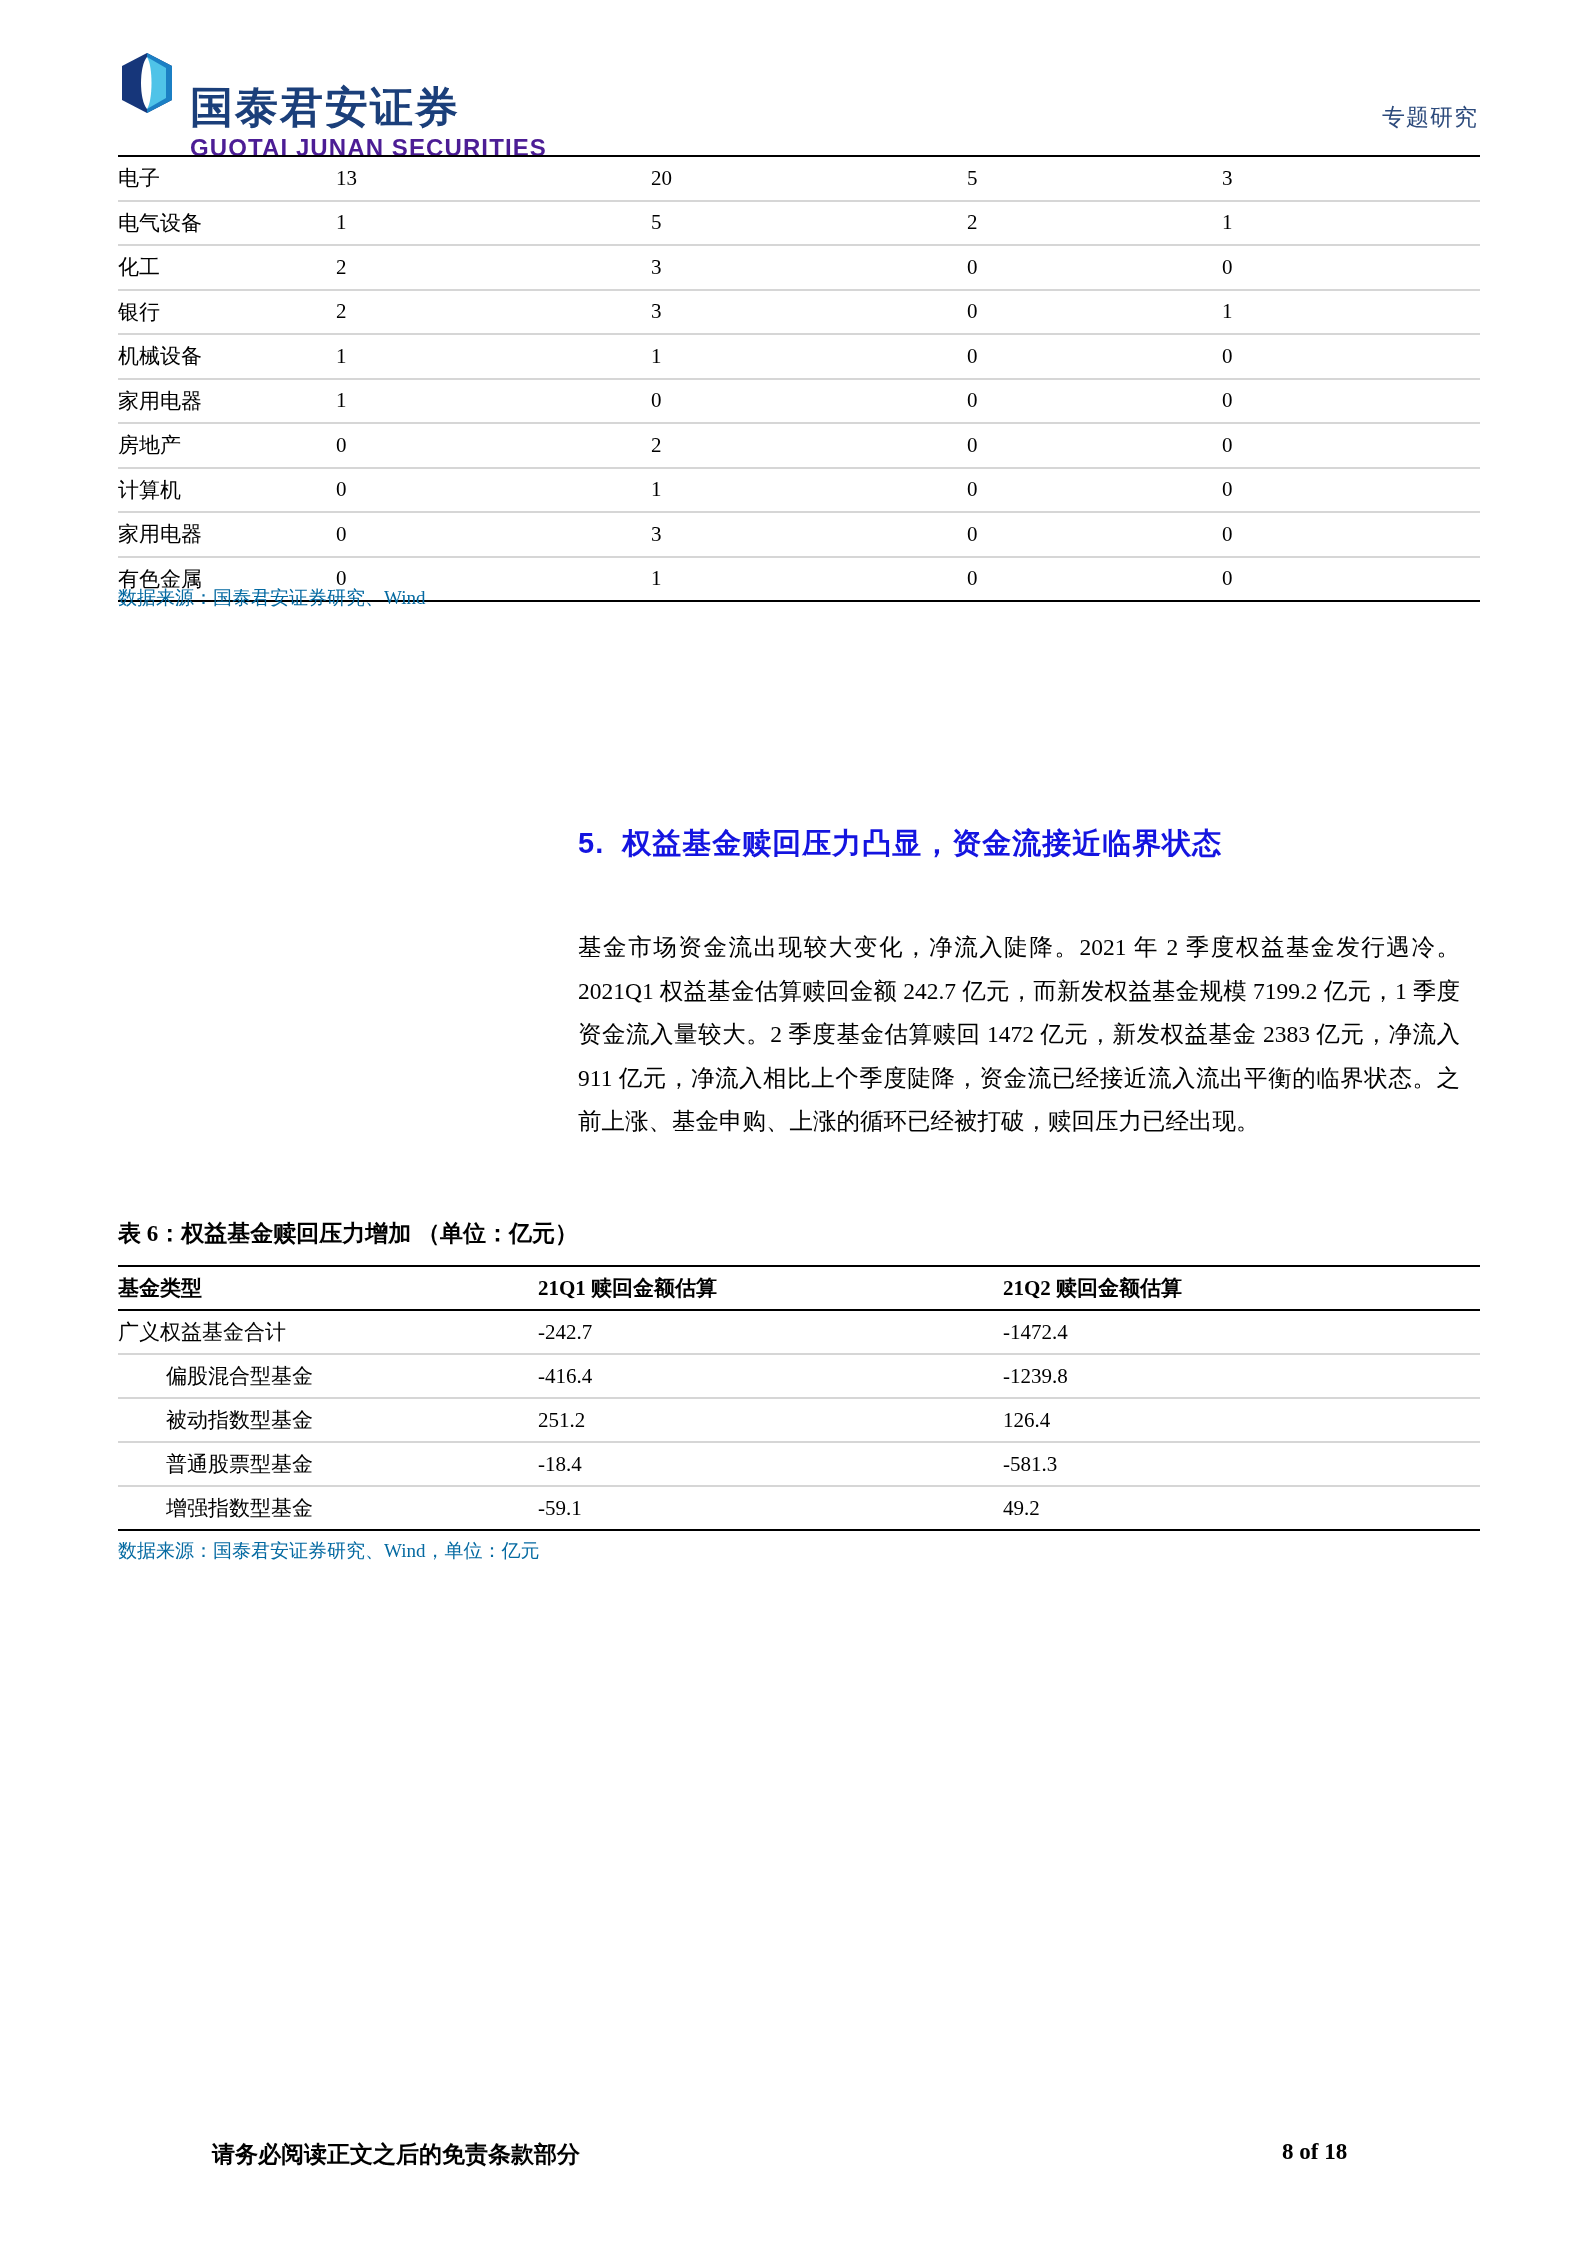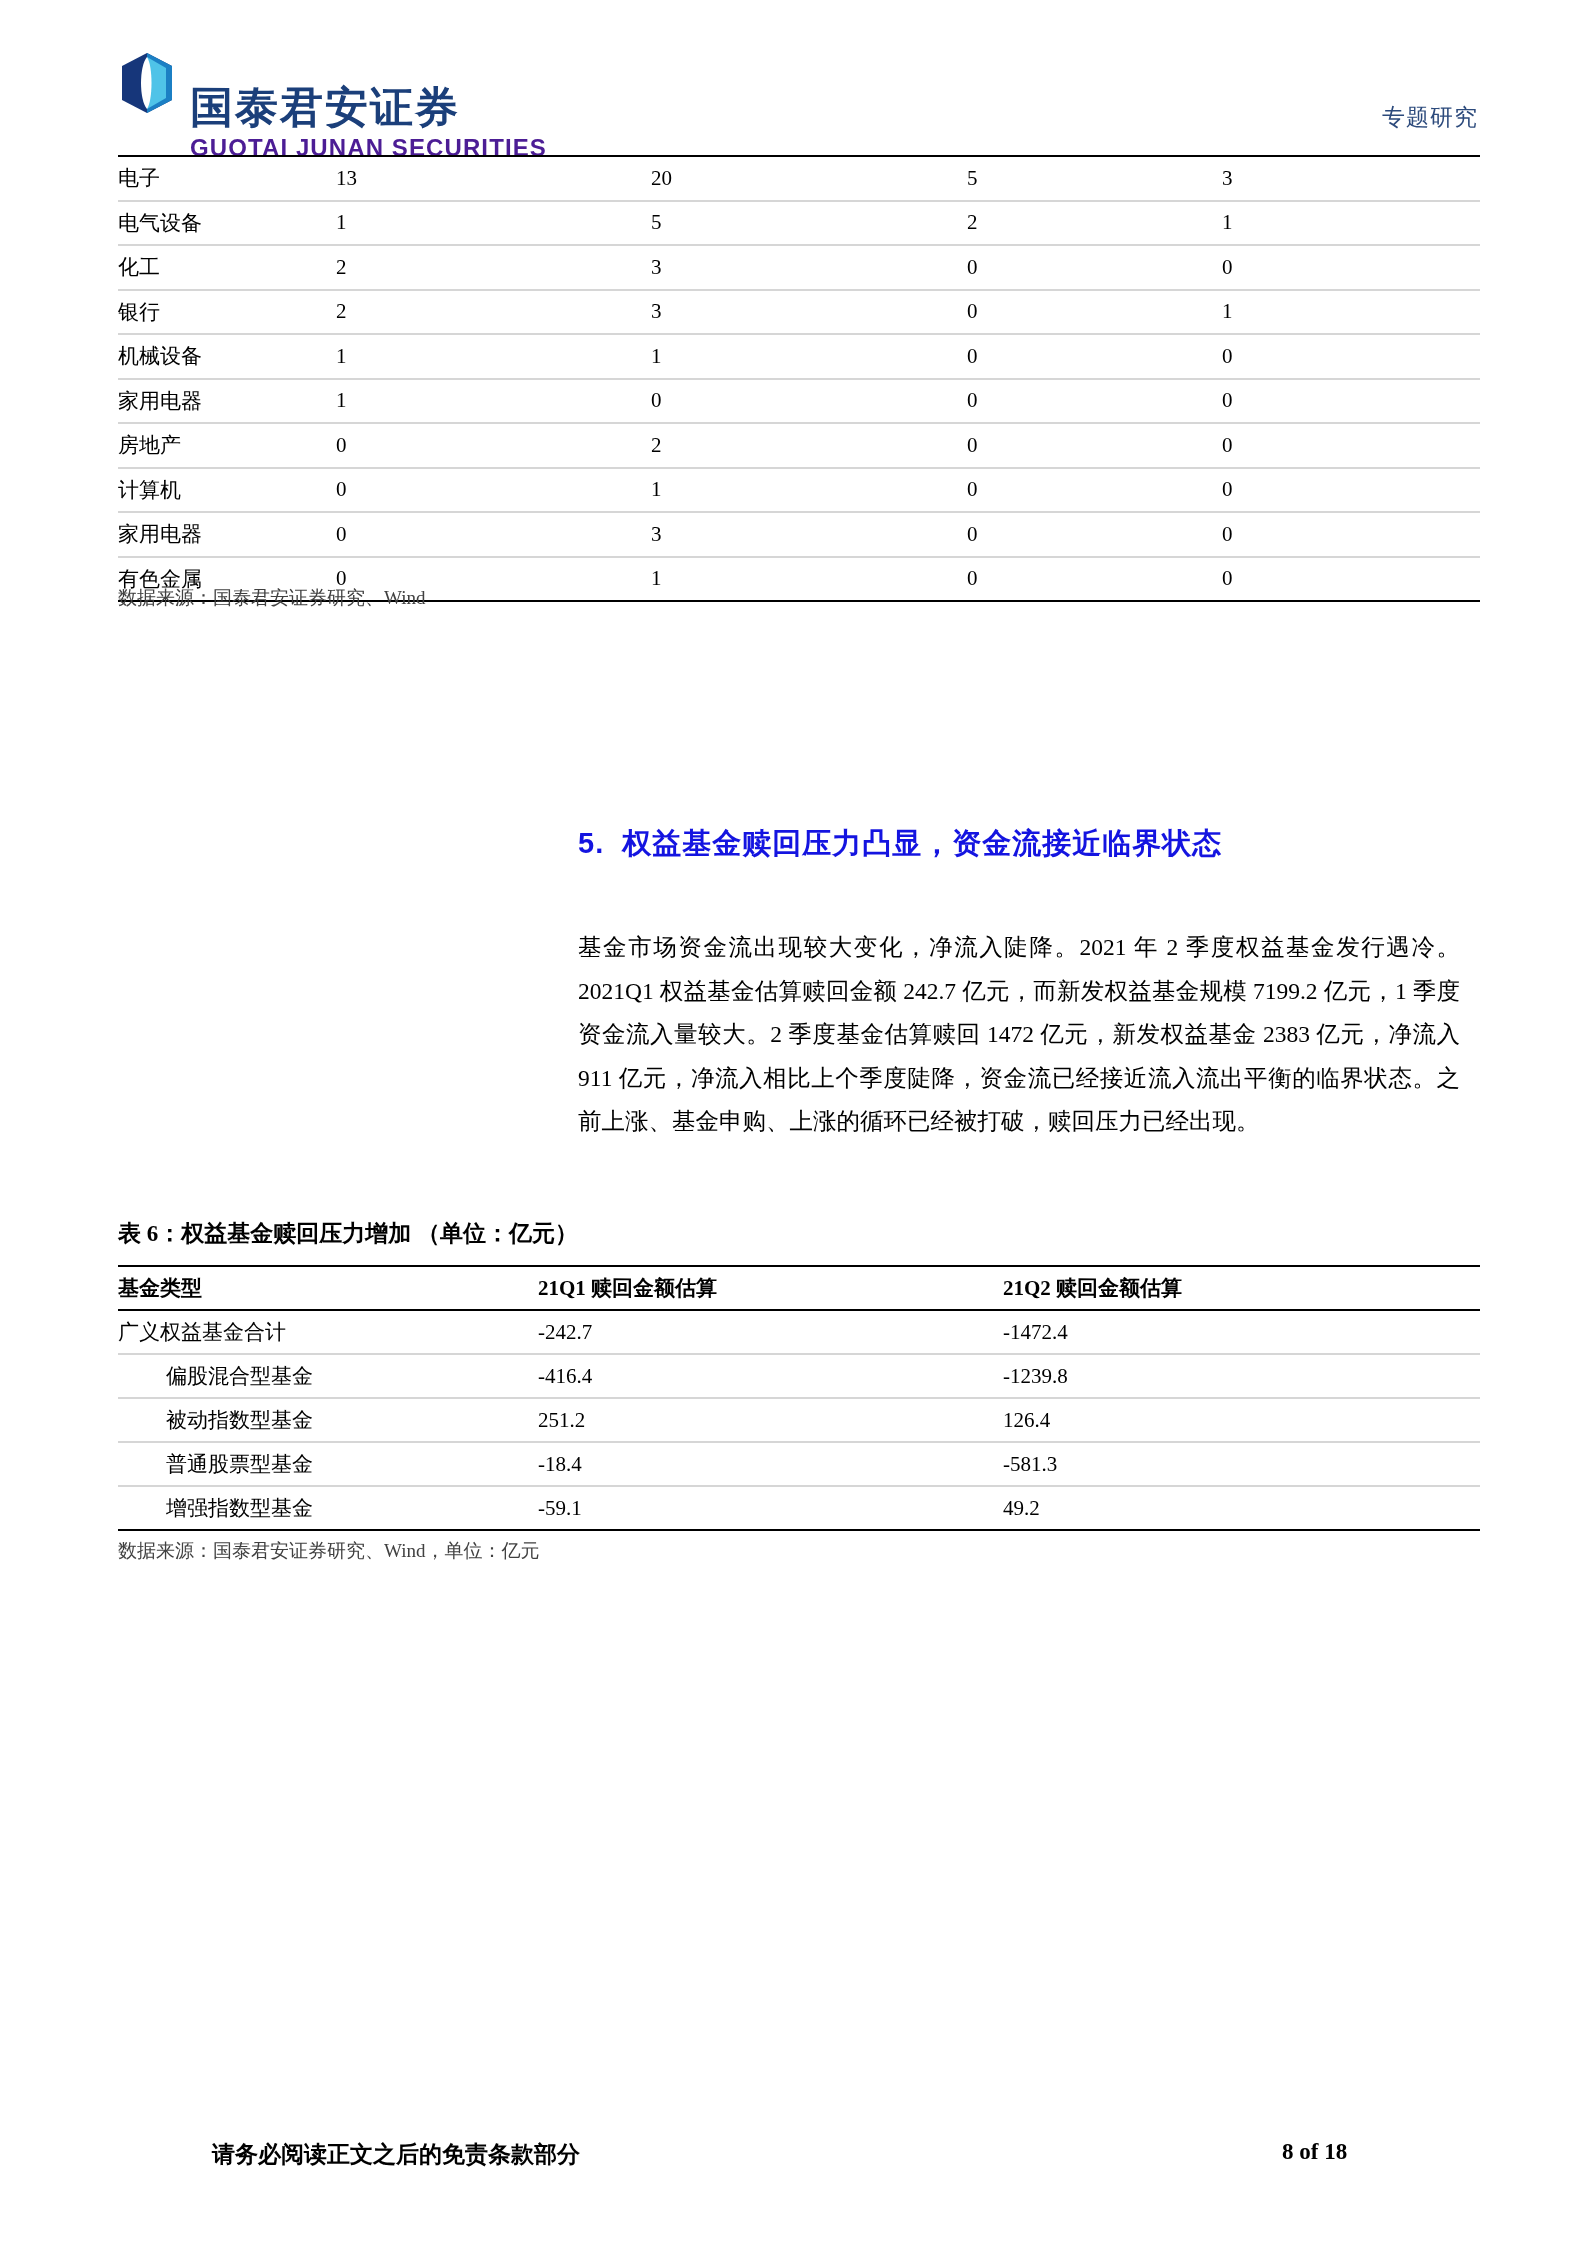--- a/index.html
+++ b/index.html
@@ -125,21 +125,21 @@
   #table-top .c0 { width: 218px; }
   #table-top .c1 { width: 315px; }
   #table-top .c2 { width: 316px; }
   #table-top .c3 { width: 255px; }
   #table-top .c4 { width: 258px; }
 
   .src-note {
     position: absolute;
     font-size: 19px;
     font-family: "Liberation Serif", serif;
-    color: #404040;
+    color: #0369a1;
     white-space: nowrap;
   }
   #src-top { left: 118px; top: 585px; }
 
   
   .sec-heading {
     position: absolute;
     left: 578px;
     top: 824px;
     font-family: "Liberation Sans", "DejaVu Sans", sans-serif;

